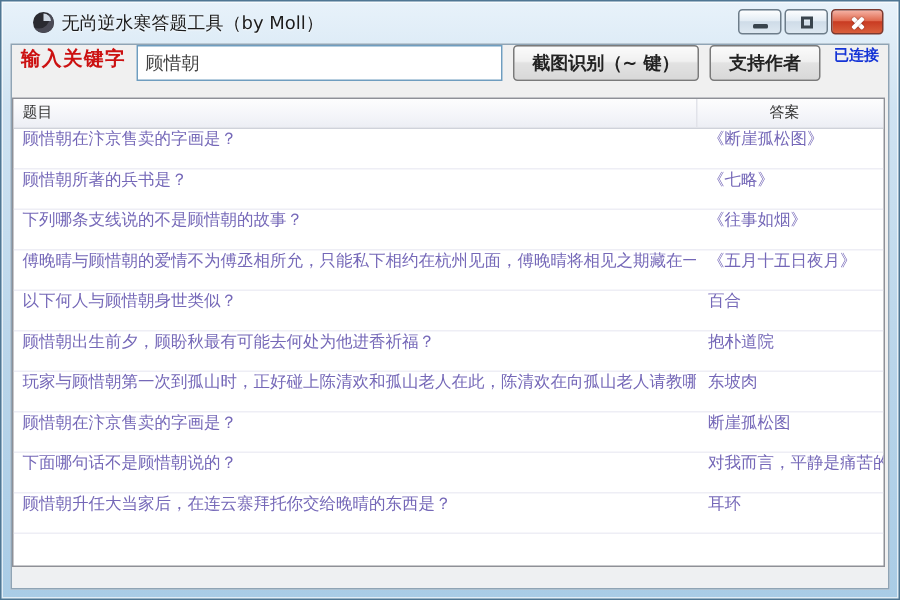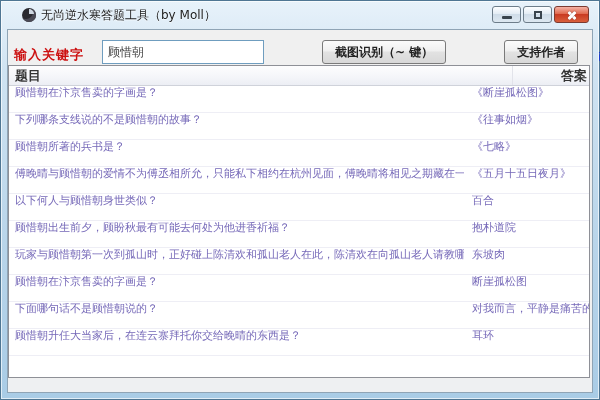--- a/index.html
+++ b/index.html
@@ -45,46 +45,46 @@
   .glyph-x2 { transform:rotate(-45deg); }
 
   .client {
     position:absolute; left:6px; right:6px; top:28px; bottom:6px;
     background:#f0f0f0; border:1px solid #8fa4b5;
   }
 
   
   .toolbar {
     position:absolute; left:0; right:0; top:0; height:34px;
-    display:flex; align-items:flex-end; padding:0 6px; gap:18px;
+    display:flex; align-items:flex-start; padding:0 6px; gap:7px;
   }
   .kw-label { font-size:13px; font-weight:bold; color:#cc1111; white-space:nowrap; letter-spacing:1px; }
   .kw-input {
     width:268px; height:24px; border:1px solid #6f9dbf; background:#fff;
     font-size:12px; color:#444; padding:0 5px;
     font-family:"DejaVu Sans","Liberation Sans",sans-serif;
   }
   .tbtn {
     height:24px; border:1px solid #7a7a7a; border-radius:3px;
     background:linear-gradient(180deg,#fbfbfb 0%,#f0f0f0 45%,#e2e2e2 50%,#d8d8d8 100%);
     font-size:12px; color:#222; padding:0 12px; white-space:nowrap; cursor:pointer;
-    font-family:"DejaVu Sans","Liberation Sans",sans-serif; font-weight:bold;margin-left:40px;
+    font-family:"DejaVu Sans","Liberation Sans",sans-serif; font-weight:bold;
   }
   .status { font-size:10px; font-weight:bold; color:#1433d6; white-space:nowrap; margin-left:2px; }
 
   
   .table {
     position:absolute; left:0px; right:2px; top:35px; bottom:14px;
     background:#fff; border:1px solid #8e9097; overflow:hidden;
   }
   .thead {
     display:flex; height:20px; line-height:20px;
     background:linear-gradient(180deg,#fdfdfe 0%,#f4f5f9 60%,#eceef4 100%);
     border-bottom:1px solid #cfd2da;
-    font-size:13px; font-weight:bold; color:#333;gap:48px;
+    font-size:10px; font-weight:normal; color:#333;
   }
   .col-q { width:455px; padding-left:6px; overflow:hidden; white-space:nowrap; }
   .col-a { flex:1; padding-left:8px; overflow:hidden; white-space:nowrap; }
   .thead .col-a { border-left:1px solid #e2e3ea;padding-left:48px; }
   .tbody { overflow:hidden; }
   .row {
     display:flex; height:27px; line-height:13px;
     border-bottom:1px solid #eeeef5;
     font-size:11px; color:#7568b8; cursor:default;
   }
@@ -127,30 +127,30 @@
         <div class="col-q">题目</div>
         <div class="col-a">答案</div>
       </div>
       <div class="tbody">
   <div class="row">
     <div class="col-q">顾惜朝在汴京售卖的字画是？</div>
     <div class="col-a">《断崖孤松图》</div>
   </div>
 
   <div class="row">
+    <div class="col-q">顾惜朝所著的兵书是？</div>
+    <div class="col-a">《七略》</div>
+  </div>
+
+  <div class="row">
     <div class="col-q">下列哪条支线说的不是顾惜朝的故事？</div>
     <div class="col-a">《往事如烟》</div>
   </div>
 
   <div class="row">
-    <div class="col-q">顾惜朝所著的兵书是？</div>
-    <div class="col-a">《七略》</div>
-  </div>
-
-  <div class="row">
     <div class="col-q">傅晚晴与顾惜朝的爱情不为傅丞相所允，只能私下相约在杭州见面，傅晚晴将相见之期藏在一首诗中，请问是哪首诗？</div>
     <div class="col-a">《五月十五日夜月》</div>
   </div>
 
   <div class="row">
     <div class="col-q">以下何人与顾惜朝身世类似？</div>
     <div class="col-a">百合</div>
   </div>
 
   <div class="row">

